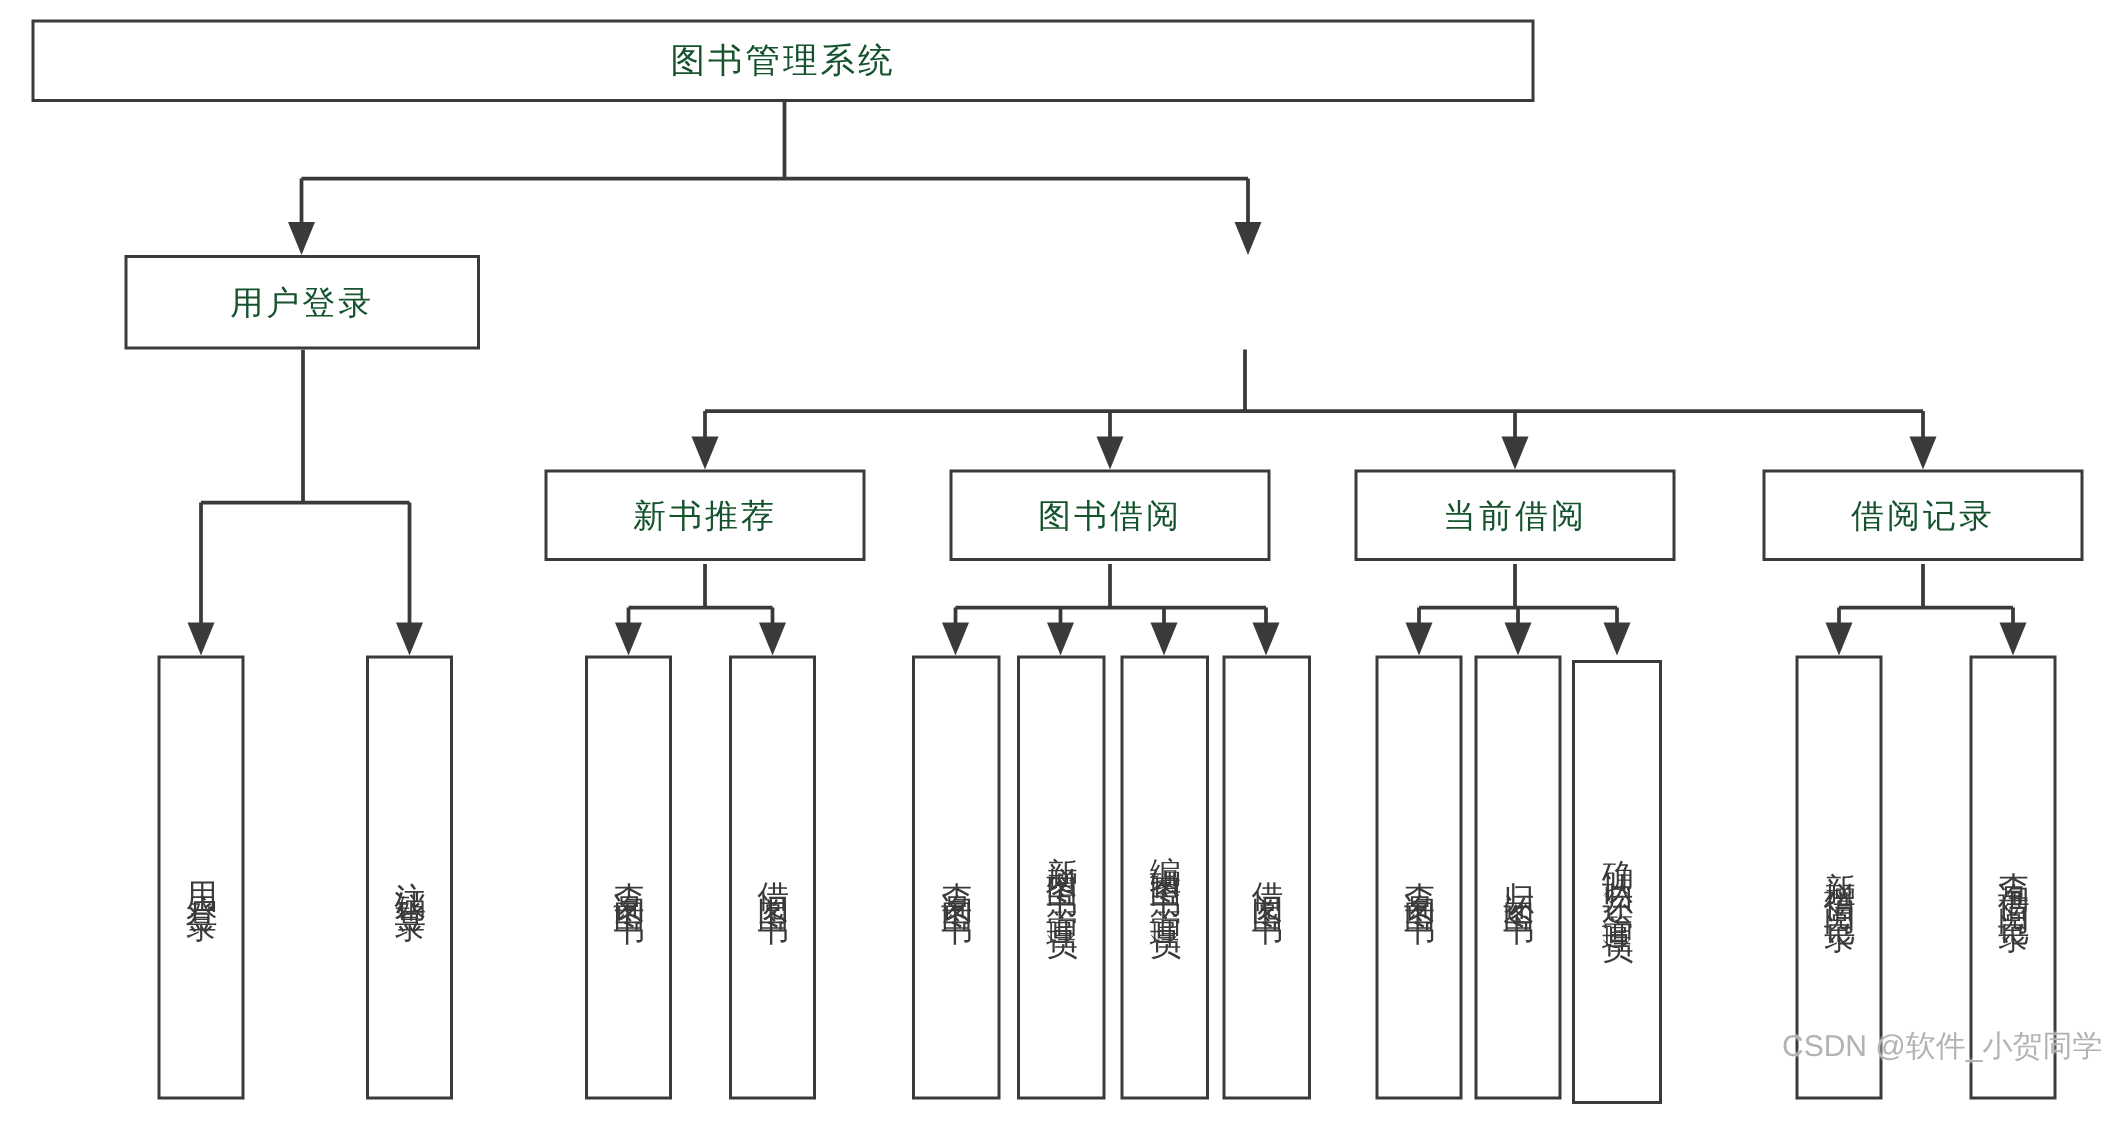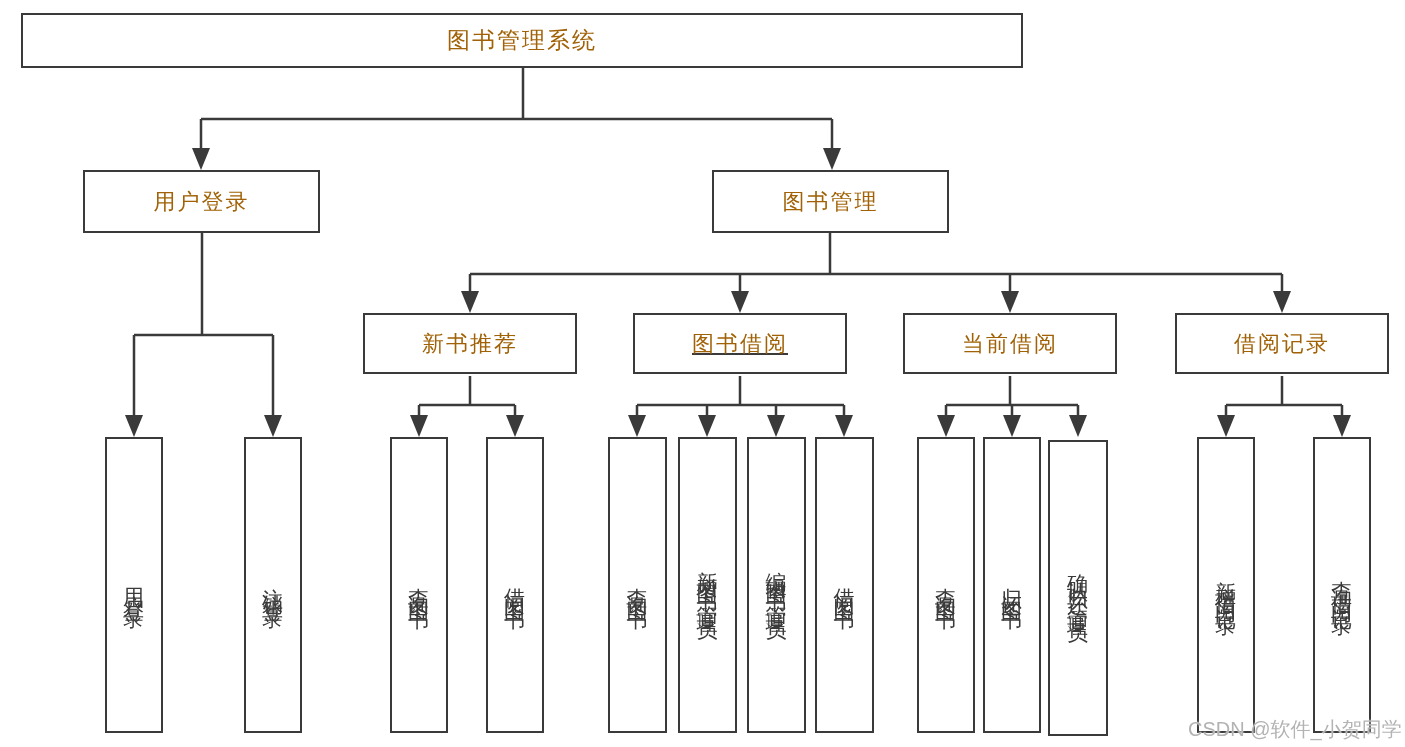--- a/index.html
+++ b/index.html
@@ -26,52 +26,52 @@
     border: 2.5px solid #3a3a3a;
     box-sizing: border-box;
     display: flex;
     align-items: center;
     justify-content: center;
     color: #3a3a3a;
   }
   .hlabel {
     font-size: 22px;
     letter-spacing: 2px;
-    color: #a16207;
+    color: #14532d;
     white-space: nowrap;
   }
   .root-box   { left: 21px;  top: 13px;  width: 1002px; height: 55px; }
   .root-box .hlabel { font-size: 23px; }
   .l2-box     { top: 170px; height: 63px; width: 237px; }
   .l2-user    { left: 83px; }
   .l2-mgmt    { left: 712px; }
   .l3-box     { top: 313px; height: 61px; width: 214px; }
   .l3-newbook { left: 363px; }
-  .l3-borrow  { left: 633px; text-decoration: underline; }
+  .l3-borrow  { left: 633px; }
   .l3-current { left: 903px; justify-content: center; }
   .l3-record  { left: 1175px; text-align: center; }
   .vbox {
     position: absolute;
     top: 437px;
     height: 296px;
     width: 58px;
   }
   .vtext {
     writing-mode: vertical-rl;
     text-orientation: mixed;
     font-size: 21px;
     letter-spacing: 7px;
     line-height: 1;
     color: #3a3a3a;
     white-space: nowrap;
   }
   .watermark {
     position: absolute;
     left: 1188px;
-    top: 716px;
+    top: 684px;
     font-size: 20px;
     color: #b3b3b3;
     text-shadow: 0 0 2px #ffffff;
     white-space: nowrap;
   }
 </style>
 </head>
 <body>
 
 <div class="canvas">
@@ -123,23 +123,20 @@
     </g>
   </svg>
 
   <div class="node root-box">
     <span class="hlabel">图书管理系统</span>
   </div>
 
   <div class="node l2-box l2-user">
     <span class="hlabel">用户登录</span>
   </div>
-  <div class="node l2-box l2-mgmt">
-    <span class="hlabel">图书管理</span>
-  </div>
 
   <div class="node l3-box l3-newbook">
     <span class="hlabel">新书推荐</span>
   </div>
   <div class="node l3-box l3-borrow">
     <span class="hlabel">图书借阅</span>
   </div>
   <div class="node l3-box l3-current">
     <span class="hlabel">当前借阅</span>
   </div>

